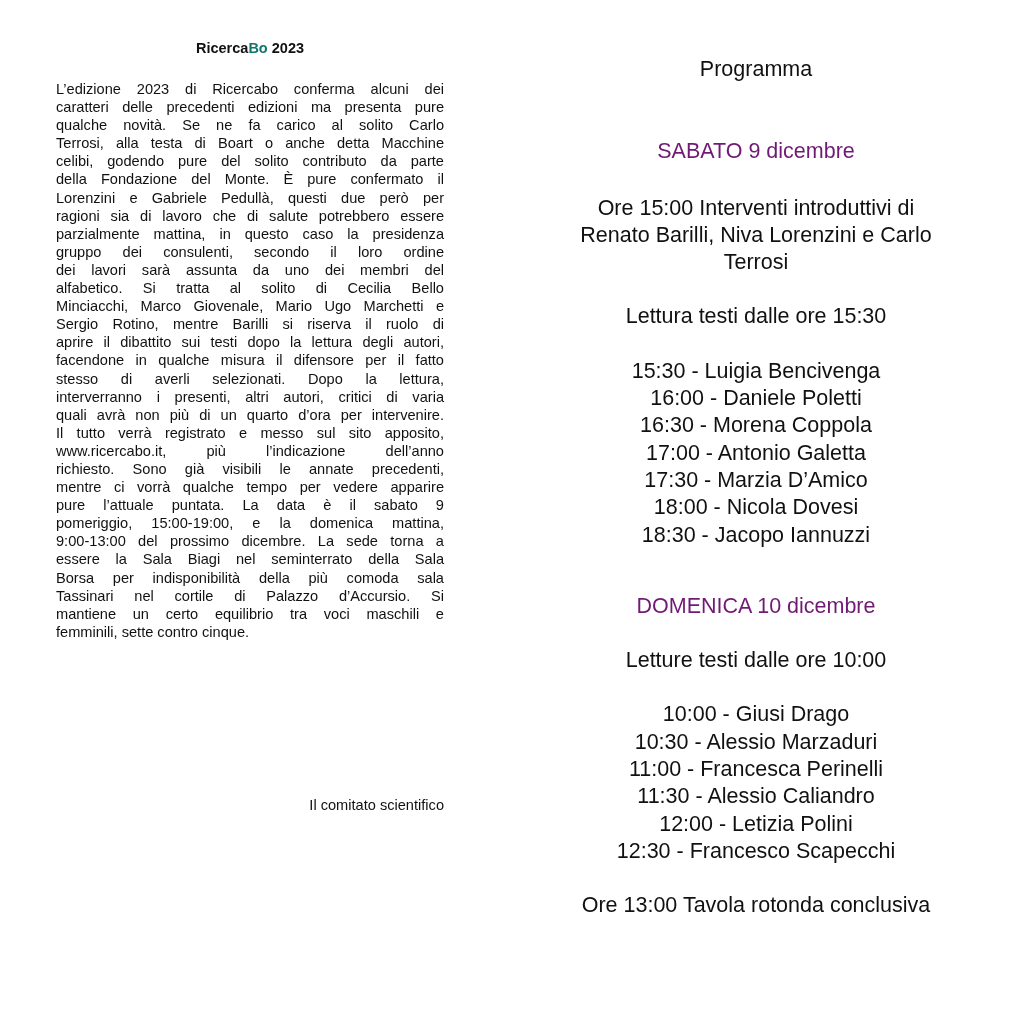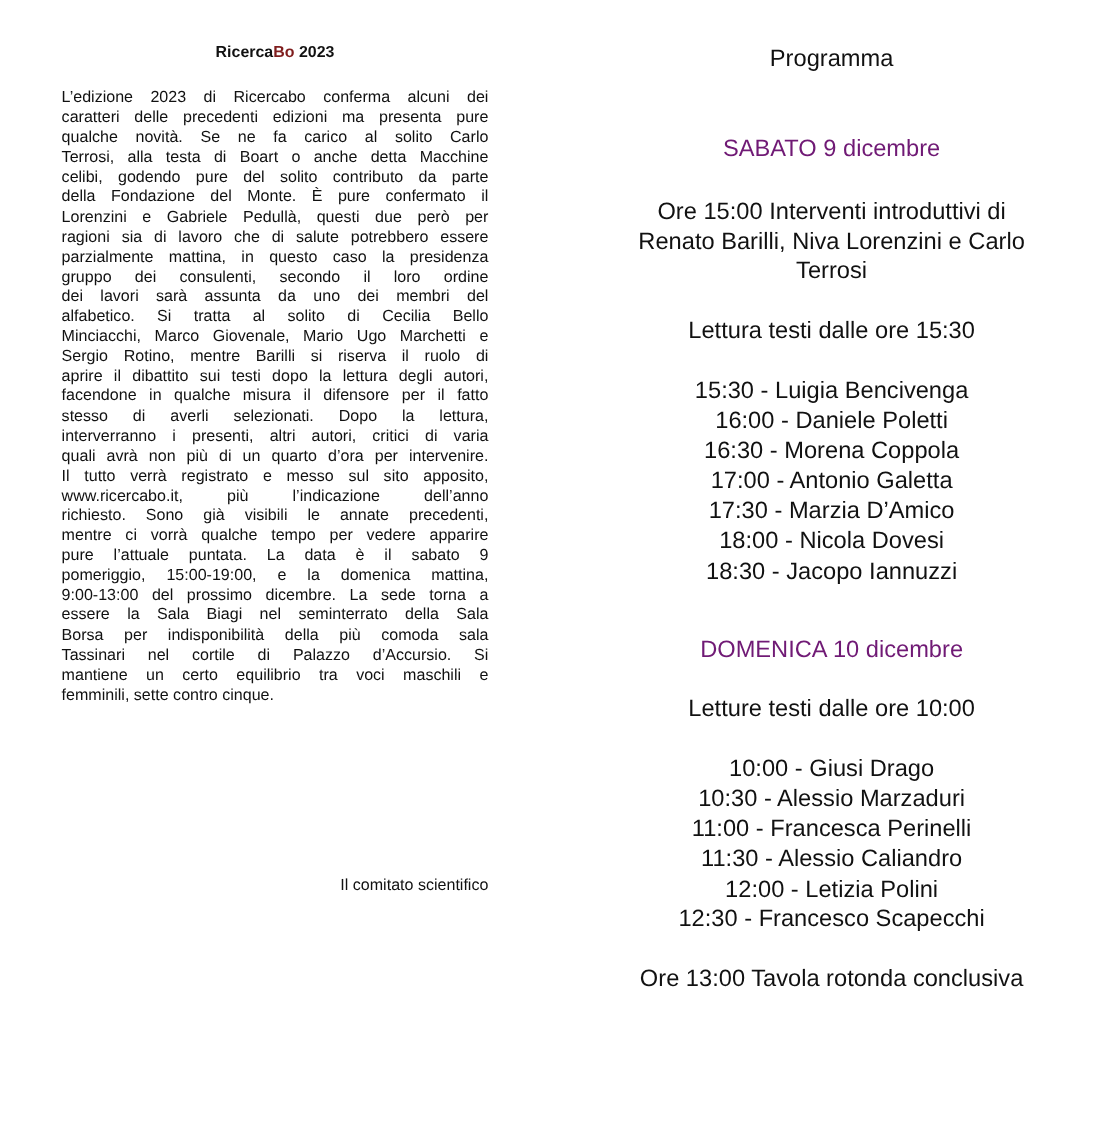--- a/index.html
+++ b/index.html
@@ -1,25 +1,25 @@
 <!DOCTYPE html>
 <html><head>
 <meta charset="utf-8">
 <style>
   html, body { margin: 0; padding: 0; background: #ffffff; }
   body { width: 1015px; height: 1023px; position: relative; overflow: hidden;
          font-family: "Liberation Sans", sans-serif; color: #111111; }
   .left { position: absolute; left: 56px; top: 40px; width: 388px; }
   .title { text-align: center; font-weight: bold; font-size: 14.5px; margin: 0 0 24px 0; }
-  .title .red { color: #7f1d1d; }
+  .title .red { color: #0f766e; }
   .body-lines { font-size: 14.6px; line-height: 18.1px; }
   .body-lines .ln { display: block; text-align: justify; text-align-last: justify; white-space: normal; }
   .body-lines .ln.last { text-align-last: left; }
   .signature { position: absolute; right: 0; top: 757px; font-size: 14.6px; }
-  .right { position: absolute; left: 548px; top: 40px; width: 416px; text-align: center; font-size: 21.5px; line-height: 27.3px; }
+  .right { position: absolute; left: 548px; top: 56px; width: 416px; text-align: center; font-size: 21.5px; line-height: 27.3px; }
   .right .heading { margin: 0; }
   .right .day { color: #701a75; }
   .block { display: block; }
   .gap1 { height: 27px; }
   .gap2 { height: 54px; }
 </style>
 </head>
 <body>
 
 <div class="left">

